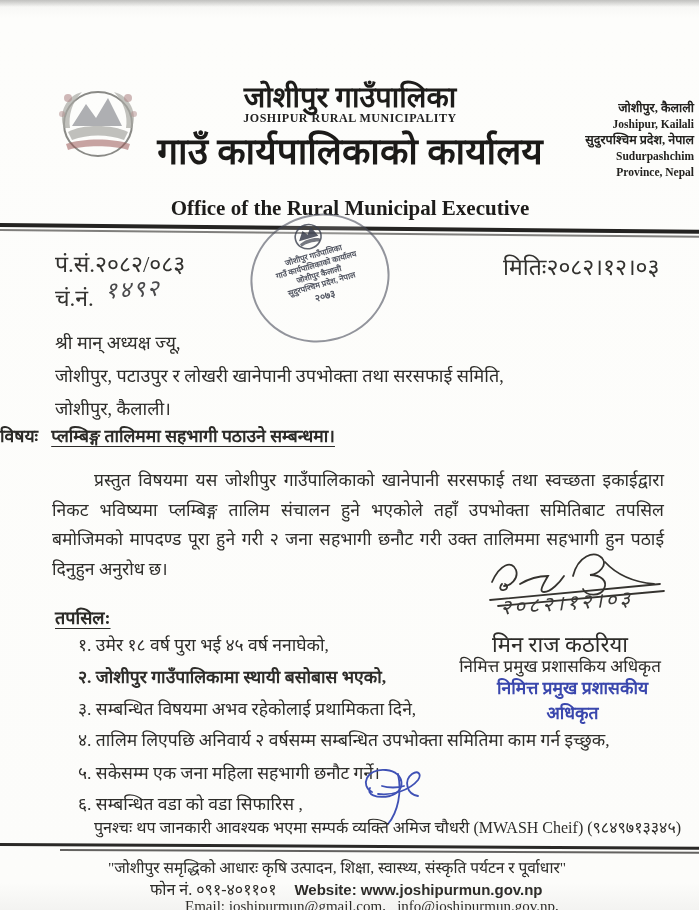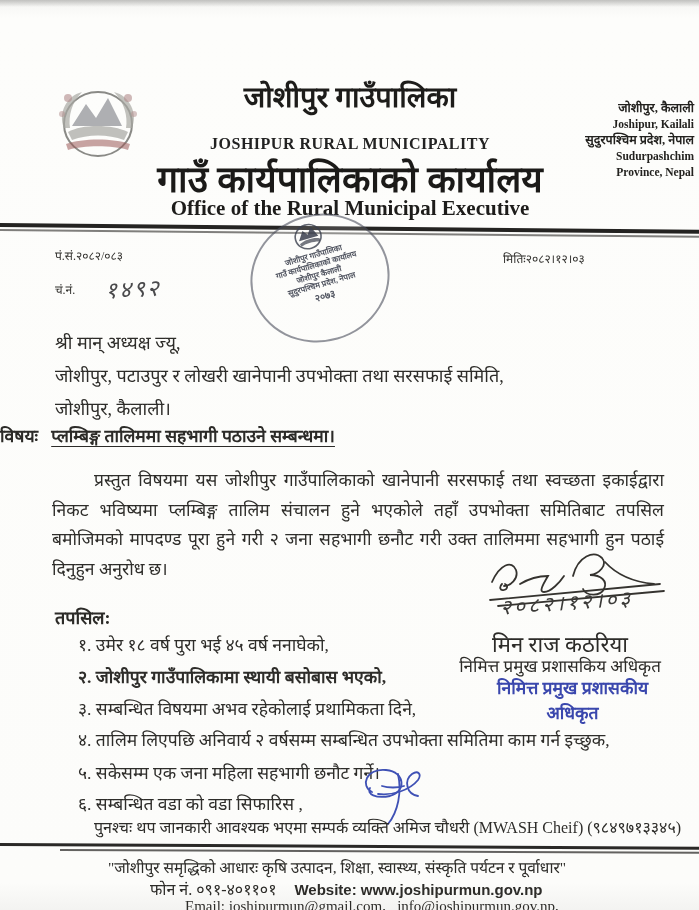--- a/index.html
+++ b/index.html
@@ -9,21 +9,21 @@
     overflow:hidden;
     font-family:"Liberation Serif","DejaVu Serif",serif;
     color:#2b2a28;
   }
   .abs{position:absolute;}
   .scan-top{top:0;left:0;width:699px;height:7px;
     background:linear-gradient(180deg,rgba(150,150,148,.55),rgba(150,150,148,0));}
   
   .lh-center{top:82px;left:150px;width:400px;text-align:center;line-height:1.05;}
   .np-title{font-size:29px;font-weight:bold;color:#1d1c1a;}
-  .en-title{font-size:16px;font-weight:bold;letter-spacing:.5px;margin-top:24px;color:#222;}
+  .en-title{font-size:12px;font-weight:bold;letter-spacing:.5px;margin-top:0;color:#222;}
   .np-office{font-size:37px;font-weight:bold;margin-top:8px;color:#1b1a18;}
   .en-office{top:196px;left:100px;width:500px;text-align:center;
     font-size:21px;font-weight:bold;color:#1d1c1a;}
   .lh-right{top:100px;left:556px;width:138px;text-align:right;
     font-size:12.5px;font-weight:bold;line-height:16px;color:#23221f;}
   .lh-right .en{font-size:11.5px;}
   
   .logo{top:84px;left:52px;width:92px;height:86px;}
   
   .rule-head{top:223px;left:-4px;width:710px;height:4px;background:#242321;
@@ -32,21 +32,21 @@
     transform:rotate(.55deg);transform-origin:left center;opacity:.7;}
   
   .stamp{top:214px;left:250px;width:140px;height:128px;transform:rotate(-16deg);
     border:2px solid rgba(58,62,76,.55);border-radius:50%;
     display:flex;flex-direction:column;align-items:center;justify-content:flex-start;
     padding-top:4px;box-sizing:border-box;z-index:5;background:rgba(255,255,255,.15);}
   .stamp .ln{font-size:8px;font-weight:bold;color:rgba(52,56,70,.85);
     line-height:10px;white-space:nowrap;}
   .stamp .yr{font-size:10px;margin-top:2px;}
   
-  .meta{font-size:12px;color:#33322f;}
+  .meta{font-size:23px;color:#33322f;}
   .ref{top:247px;left:55px;}
   .disp{top:281px;left:55px;}
   .disp-hand{top:272px;left:105px;font-size:23px;color:#4a4a4c;
     transform:rotate(-3deg);letter-spacing:2px;font-style:italic;}
   .date{top:250px;left:503px;}
   
   .addr{top:327px;left:55px;width:560px;font-size:18px;line-height:33px;color:#2d2c29;}
   
   .subject{top:423px;left:0;width:699px;text-align:left;font-size:17.5px;
     font-weight:600;color:#2c2b28;}
@@ -57,21 +57,21 @@
   
   .sig-main{top:548px;left:478px;width:195px;height:66px;}
   .sig-date{top:588px;left:500px;font-size:21px;color:#3b3a38;
     transform:rotate(-4deg);letter-spacing:3px;font-style:italic;}
   .sig-name{top:628px;left:455px;width:210px;text-align:center;font-size:22px;color:#2c2b28;}
   .sig-desig{top:654px;left:430px;width:260px;text-align:center;font-size:17px;color:#2c2b28;}
   .off-stamp{top:676px;left:455px;width:235px;text-align:center;
     font-size:17.5px;font-weight:bold;color:#3a47ad;line-height:25px;}
   
   .tapasil-h{top:605px;left:55px;font-size:18px;font-weight:600;
-    text-underline-offset:4px;color:#2c2b28;}
+    text-decoration:underline;text-underline-offset:4px;color:#2c2b28;}
   .item{left:78px;width:580px;font-size:17.5px;color:#2e2d2a;}
   .it0{top:632px;} .it1{top:664px;font-weight:bold;} .it2{top:696px;}
   .it3{top:727px;} .it4{top:760px;} .it5{top:791px;}
   .sig-blue{top:760px;left:348px;width:95px;height:68px;}
   
   .ps{top:816px;left:46px;width:645px;font-size:16px;color:#2e2d2a;margin-left:48px;}
   
   .rule-foot1{top:843px;left:-4px;width:710px;height:3px;background:#2a2927;
     transform:rotate(.3deg);transform-origin:left center;}
   .rule-foot2{top:849px;left:60px;width:645px;height:1.5px;background:#3c3b39;

